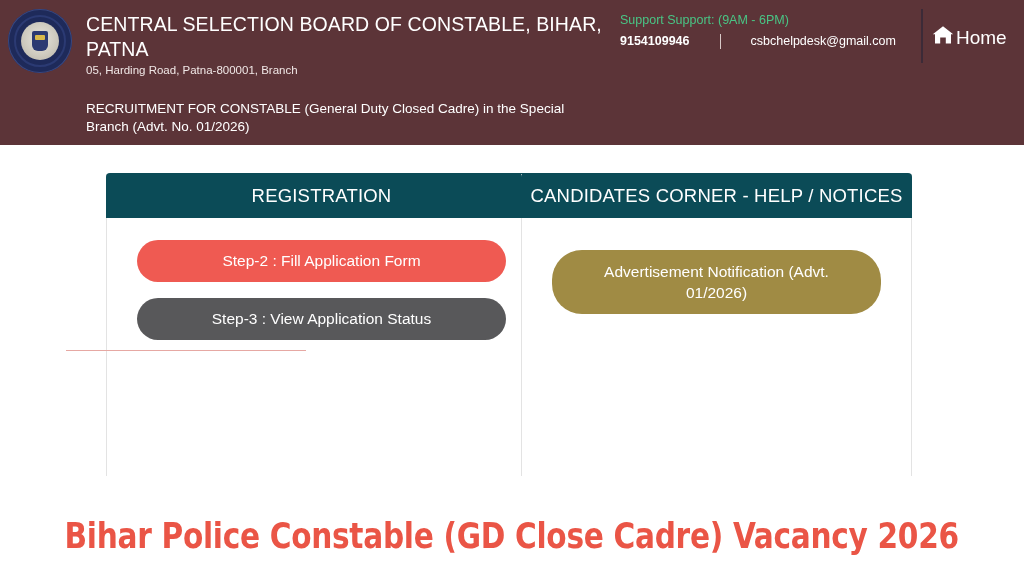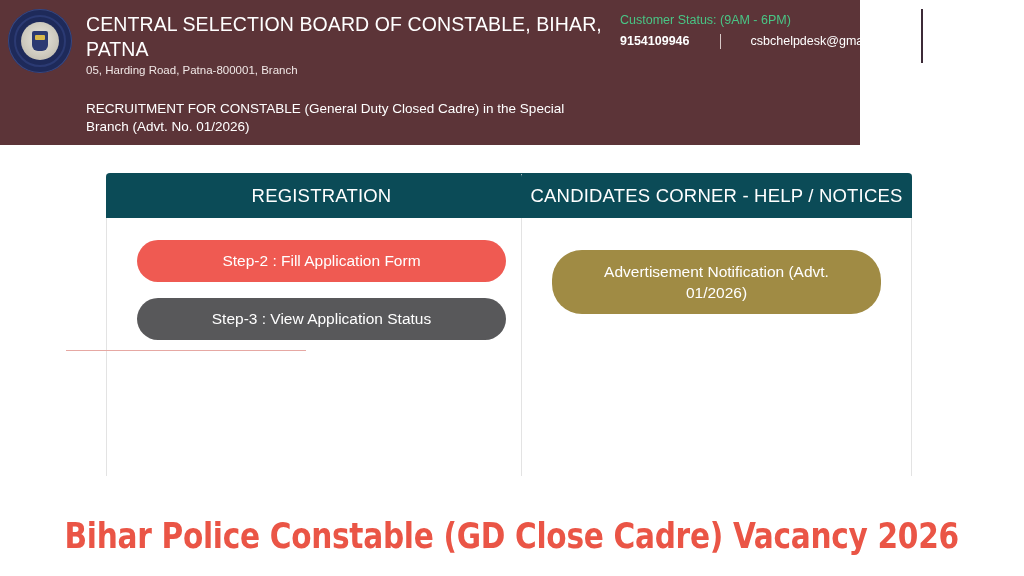--- a/index.html
+++ b/index.html
@@ -12,21 +12,21 @@
     background: #ffffff;
     font-family: "Liberation Sans", sans-serif;
     overflow: hidden;
     position: relative;
   }
 
   
   .site-header {
     position: absolute;
     left: 0; top: 0;
-    width: 860px;
+    width: 1024px;
     height: 145px;
     background: #5c3438;
     box-sizing: border-box;
   }
   .logo-wrap {
     position: absolute;
     left: 8px; top: 9px;
     width: 64px; height: 64px;
   }
   .logo-emblem {
@@ -230,21 +230,21 @@
       <div class="logo-inner"></div>
       <div class="logo-crest"></div>
     </div>
   </div>
 
   <div class="org-name">CENTRAL SELECTION BOARD OF CONSTABLE, BIHAR, PATNA</div>
   <div class="org-address">05, Harding Road, Patna-800001, Branch</div>
   <div class="recruit-line">RECRUITMENT FOR CONSTABLE (General Duty Closed Cadre) in the Special Branch (Advt. No. 01/2026)</div>
 
   <div class="support-block">
-    <div class="support-title">Customer Status: (9AM - 6PM)</div>
+    <div class="support-title">Support Support: (9AM - 6PM)</div>
     <div class="support-contacts">
       <span class="support-phone">9154109946</span>
       <span class="support-sep"></span>
       <span class="support-email">csbchelpdesk@gmail.com</span>
     </div>
   </div>
 
   <div class="header-divider"></div>
 
   <div class="home-link">

